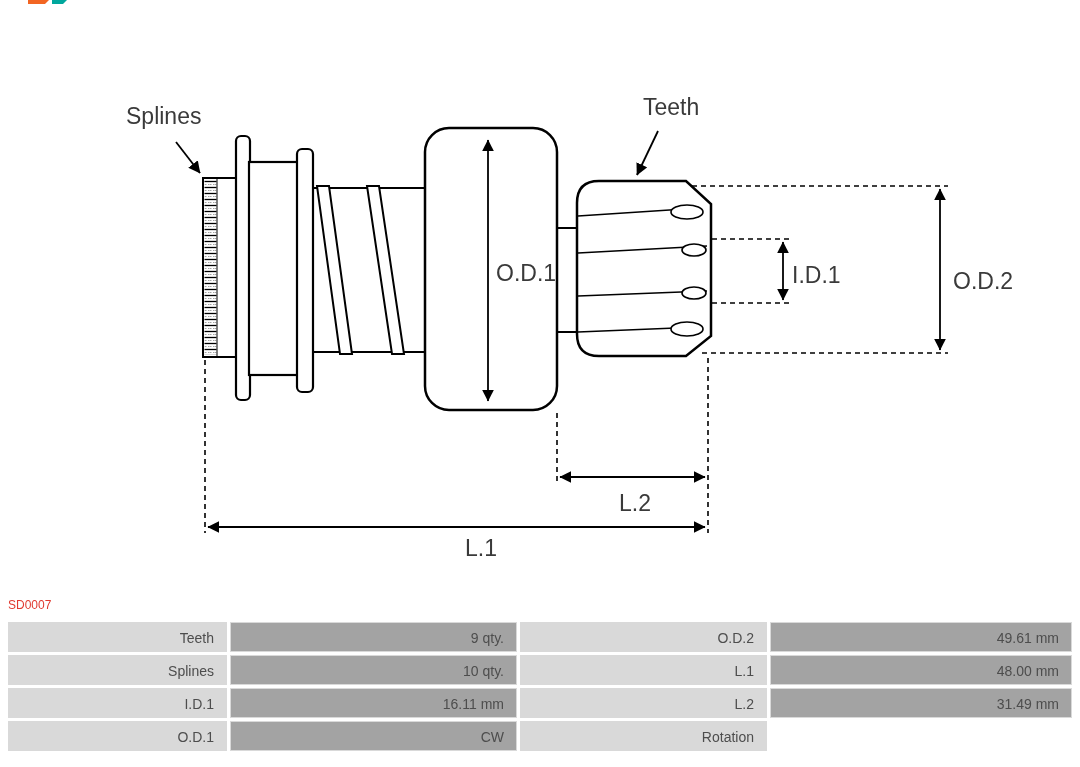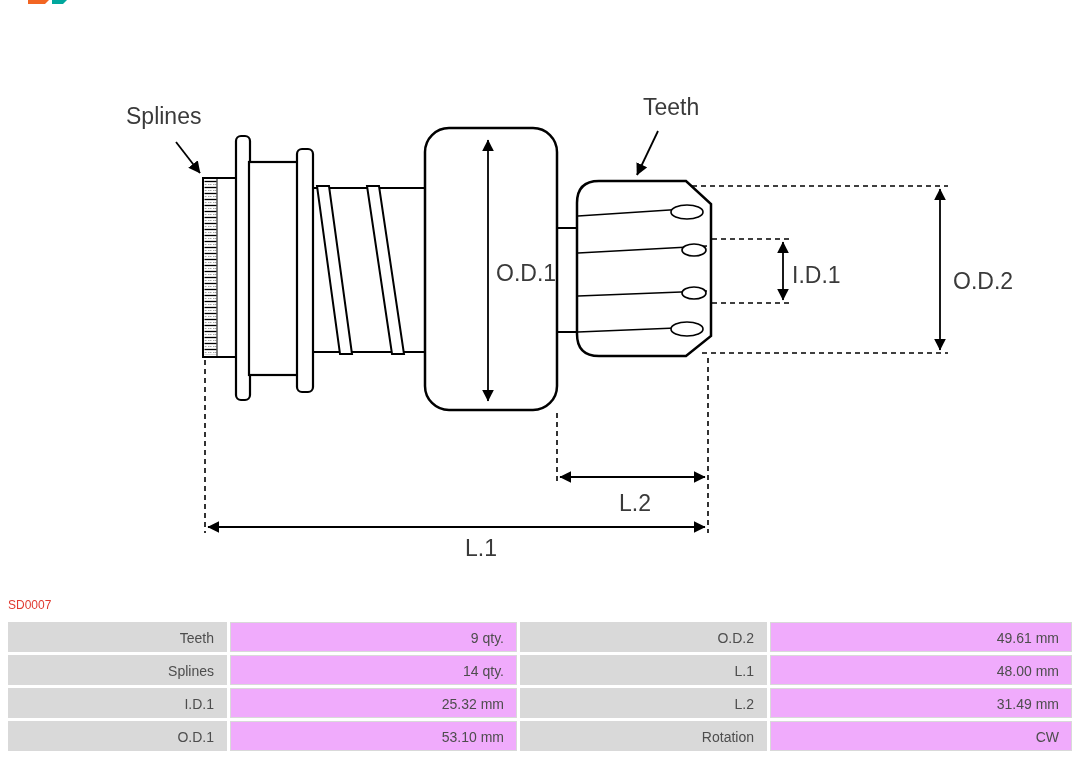--- a/index.html
+++ b/index.html
@@ -28,21 +28,21 @@
     line-height:30px;
     box-sizing:border-box;
     text-align:right;
     padding-right:12px;
     font-size:14px;
     color:#4d4d4d;
     white-space:nowrap;
     overflow:hidden;
   }
   .lbl { background:#d9d9d9; border:1px solid #d9d9d9; }
-  .val { background:#f0abfc; border:1px solid #d9d9d9; }
+  .val { background:#a3a3a3; border:1px solid #d9d9d9; }
 </style>
 </head>
 <body>
 
 <svg class="diagram-svg" width="1080" height="592" viewBox="0 0 1080 592">
   <defs>
     <marker id="arr" viewBox="0 0 10 10" markerWidth="12" markerHeight="12" refX="9.5" refY="5" orient="auto-start-reverse" markerUnits="userSpaceOnUse">
       <path d="M0,0 L10,5 L0,10 Z" fill="#000"></path>
     </marker>
     <pattern id="splinePat" width="5" height="6" patternUnits="userSpaceOnUse">
@@ -131,26 +131,25 @@
 <div class="part-number">SD0007</div>
 
 <div class="spec-table">
 
   <div class="cell lbl">Teeth</div>
   <div class="cell val">9 qty.</div>
   <div class="cell lbl">O.D.2</div>
   <div class="cell val">49.61 mm</div>
 
   <div class="cell lbl">Splines</div>
-  <div class="cell val">14 qty.</div>
+  <div class="cell val">10 qty.</div>
   <div class="cell lbl">L.1</div>
   <div class="cell val">48.00 mm</div>
 
   <div class="cell lbl">I.D.1</div>
-  <div class="cell val">25.32 mm</div>
+  <div class="cell val">16.11 mm</div>
   <div class="cell lbl">L.2</div>
   <div class="cell val">31.49 mm</div>
 
   <div class="cell lbl">O.D.1</div>
-  <div class="cell val">53.10 mm</div>
+  <div class="cell val">CW</div>
   <div class="cell lbl">Rotation</div>
-  <div class="cell val">CW</div>
 </div>
 
 </body></html>

